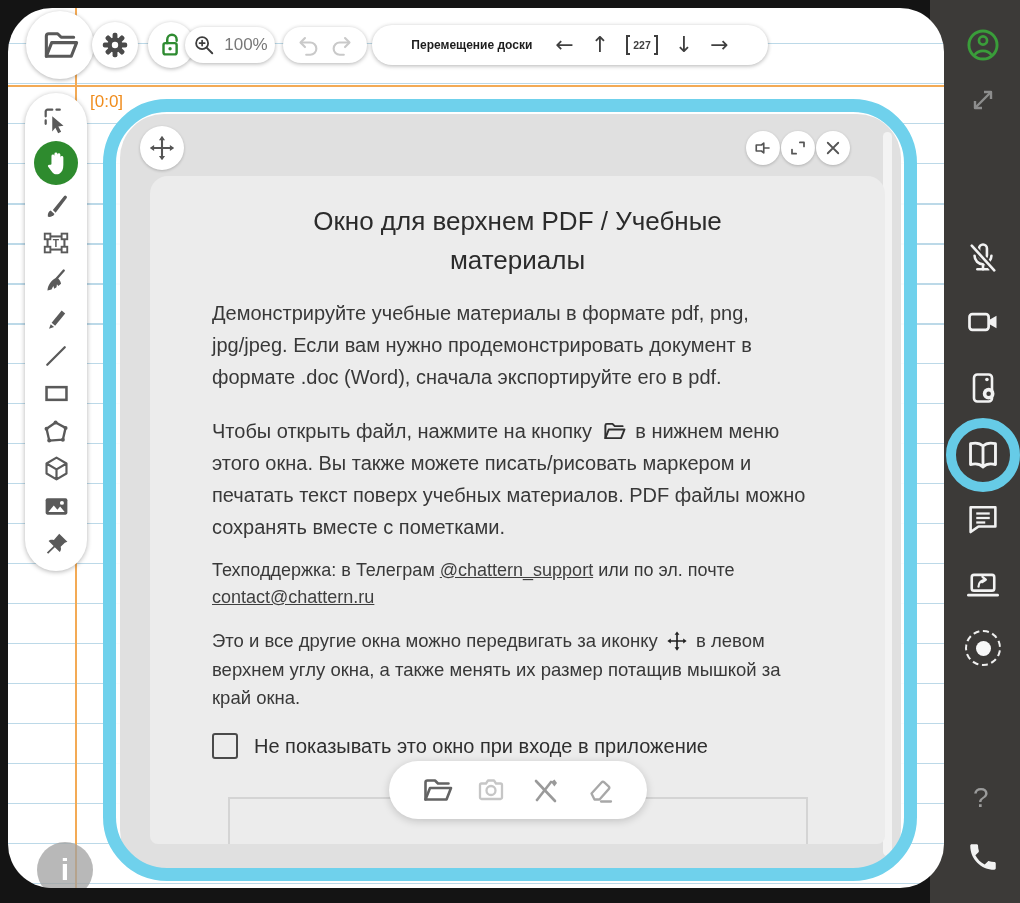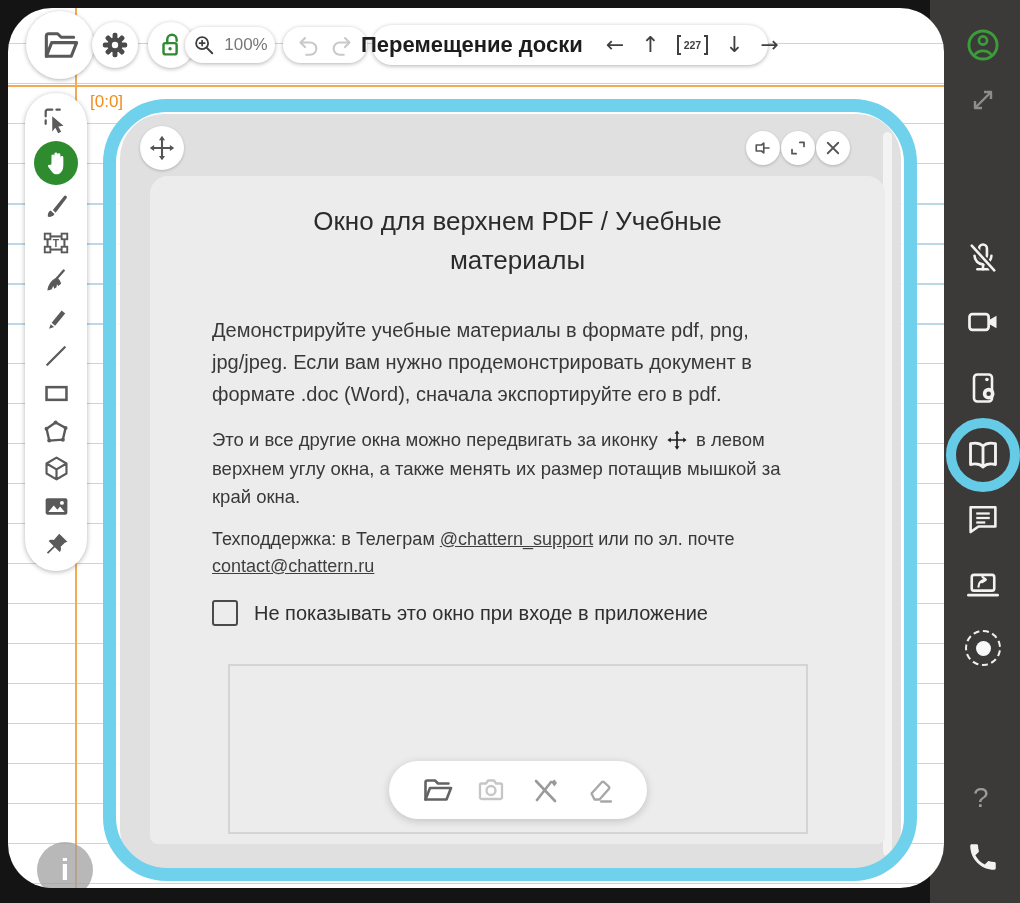--- a/index.html
+++ b/index.html
@@ -25,21 +25,21 @@
   .orange-hline{position:absolute;left:0;right:0;top:77px;height:2px;background:#f3aa55;}
   .coords{position:absolute;left:82px;top:84px;color:#f08c1c;font-size:17px;font-weight:500;}
   
   .pill{position:absolute;background:#fff;box-shadow:0 1px 4px rgba(0,0,0,.3);
         display:flex;align-items:center;justify-content:center;box-sizing:border-box;cursor:pointer;}
   .circ{border-radius:50%;}
   .zoom-pill{left:177px;top:19px;width:90px;height:36px;border-radius:18px;gap:8px;}
   .zoom-txt{color:#787878;font-size:17px;}
   .undo-pill{left:275px;top:19px;width:84px;height:36px;border-radius:18px;gap:10px;color:#c9c9c9;}
   .move-pill{left:364px;top:17px;width:396px;height:40px;border-radius:20px;gap:17px;padding:0 18px;}
-  .move-label{font-size:22px;font-weight:700;color:#1d1d1d;margin-right:6px;white-space:nowrap;}
+  .move-label{font-size:12px;font-weight:700;color:#1d1d1d;margin-right:6px;white-space:nowrap;}
   .arrow-g{font-size:22px;color:#3f3f3f;font-family:"DejaVu Sans",sans-serif;line-height:1;}
   .nums-badge{display:inline-flex;align-items:center;height:20px;font-size:10.5px;font-weight:700;color:#3f3f3f;}
   .nums-badge::before,.nums-badge::after{content:"";width:4px;height:100%;
         border:2.3px solid #3f3f3f;box-sizing:border-box;}
   .nums-badge::before{border-right:none;margin-right:3px;}
   .nums-badge::after{border-left:none;margin-left:3px;}
   
   .tool-rail{position:absolute;left:17px;top:85px;width:62px;height:478px;background:#fff;
              border-radius:31px;box-shadow:0 1px 5px rgba(0,0,0,.3);display:flex;flex-direction:column;
              align-items:center;padding:8px 0;box-sizing:border-box;z-index:3;}
@@ -56,21 +56,21 @@
   .modal-window{position:absolute;left:112px;top:106px;width:781px;height:760px;background:#e0e0e0;
                 border-radius:44px;z-index:3;box-shadow:0 0 0 5px rgba(255,255,255,.9);}
   .win-btn{position:absolute;background:#fff;border-radius:50%;display:flex;align-items:center;
            justify-content:center;box-shadow:0 1px 3px rgba(0,0,0,.22);color:#555;cursor:pointer;}
   .scrollbar{position:absolute;right:9px;top:18px;bottom:18px;width:9px;border-radius:5px;background:#f3f3f3;}
   .content{position:absolute;left:30px;top:62px;width:735px;height:668px;background:#ececec;
            border-radius:18px 18px 8px 8px;overflow:hidden;box-sizing:border-box;
            padding:0 62px;color:#383838;}
   .m-title{margin:26px auto 0;max-width:440px;text-align:center;font-size:26px;line-height:1.5;color:#2b2b2b;}
   .m-p{margin:0;font-size:20px;line-height:1.6;}
-  .p1{margin-top:34px;}
+  .p1{margin-top:17px;}
   .p2{margin-top:22px;}
   .p3{margin-top:16px;font-size:18.5px;line-height:1.55;}
   .support{margin-top:14px;font-size:18px;line-height:1.5;}
   .support a{color:#3f3f3f;text-decoration:underline;cursor:pointer;}
   .inline-ic{vertical-align:-5px;margin:0 3px;}
   .cb-row{margin-top:20px;display:flex;align-items:center;gap:16px;font-size:20px;color:#2f2f2f;}
   .cb-box{width:22px;height:22px;border:2.5px solid #4a4a4a;border-radius:3px;background:transparent;
           flex:none;cursor:pointer;}
   .hotkeys-box{margin:38px auto 0;width:580px;height:170px;border:2px solid #d4d4d4;box-sizing:border-box;}
   .files-pill{position:absolute;left:50%;transform:translateX(-50%);top:585px;width:258px;height:58px;
@@ -425,29 +425,34 @@
     <div class="win-btn" style="left:696px;top:17px;width:34px;height:34px;">
       <svg class="icon-svg" width="24" height="24">
           <use href="#s-close"></use>
         </svg>
       </div>
     <div class="scrollbar"></div>
 
     <div class="content">
       <div class="m-title">Окно для верхнем PDF / Учебные материалы</div>
       <p class="m-p p1">Демонстрируйте учебные материалы в формате pdf, png, jpg/jpeg. Если вам нужно продемонстрировать документ в формате .doc (Word), сначала экспортируйте его в pdf.</p>
+      <p class="m-p p2"><span>Чтобы открыть файл, нажмите на кнопку</span>
+        <svg class="icon-svg inline-ic" width="26" height="24" style="color:#2f2f2f;display:inline;">
+            <use href="#s-folder"></use>
+          </svg>
+        <span>в нижнем меню этого окна. Вы также можете писать/рисовать маркером и печатать текст поверх учебных материалов. PDF файлы можно сохранять вместе с пометками.</span></p>
+      <p class="m-p support"><span>Техподдержка: в Телеграм</span>
+        <a>@chattern_support</a>
+        <span>или по эл. почте</span>
+        <a>contact@chattern.ru</a></p>
       <p class="m-p p3"><span>Это и все другие окна можно передвигать за иконку</span>
         <svg class="icon-svg inline-ic" width="22" height="22" style="color:#1f1f1f;display:inline;">
             <use href="#s-move"></use>
           </svg>
         <span>в левом верхнем углу окна, а также менять их размер потащив мышкой за край окна.</span></p>
-      <p class="m-p support"><span>Техподдержка: в Телеграм</span>
-        <a>@chattern_support</a>
-        <span>или по эл. почте</span>
-        <a>contact@chattern.ru</a></p>
       <div class="cb-row">
         <div class="cb-box"></div>
         <span>Не показывать это окно при входе в приложение</span>
       </div>
       <div class="hotkeys-box">
         
       </div>
       <div class="files-pill">
         <span class="fp-ic" style="color:#636363;">
           <svg class="icon-svg" width="32" height="32">

